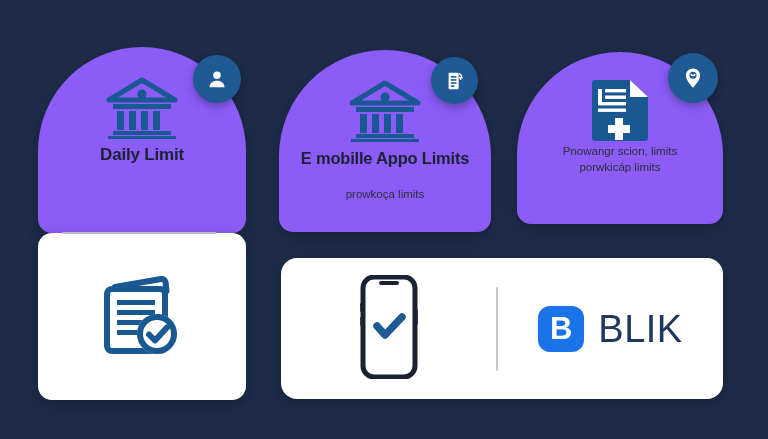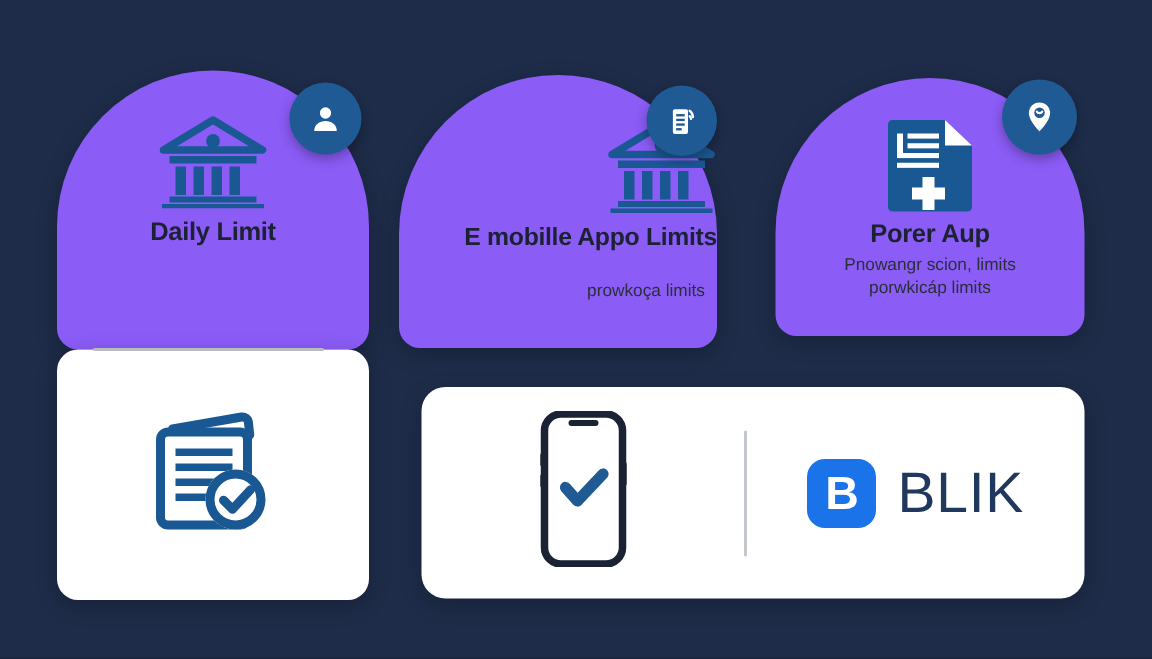--- a/index.html
+++ b/index.html
@@ -25,24 +25,23 @@
     display: flex;
     flex-direction: column;
     align-items: center;
   }
   .card-1 {
     left: 38px; top: 47px;
     width: 208px; height: 186px;
     border-radius: 104px 104px 14px 14px;
   }
   .card-2 {
-    left: 266px; top: 50px;
+    left: 279px; top: 50px;
     width: 212px; height: 182px;
     border-radius: 106px 106px 14px 14px;
-    align-items: flex-end;
   }
   .card-3 {
     left: 517px; top: 52px;
     width: 206px; height: 172px;
     border-radius: 103px 103px 14px 14px;
   }
 
   .card-icon {
     margin-top: 30px;
     height: 62px;
@@ -227,21 +226,20 @@
         <path d="M40 4 v17 h18 z" fill="#ffffff"></path>
         <rect x="8" y="13" width="4" height="16" fill="#ffffff"></rect>
         <rect x="15" y="13" width="21" height="3.4" fill="#ffffff"></rect>
         <rect x="15" y="19.5" width="21" height="3.4" fill="#ffffff"></rect>
         <rect x="8" y="26" width="28" height="3.4" fill="#ffffff"></rect>
         <rect x="8" y="32.5" width="28" height="3.4" fill="#ffffff"></rect>
         <rect x="25" y="42" width="8" height="22" fill="#ffffff"></rect>
         <rect x="18" y="49" width="22" height="8" fill="#ffffff"></rect>
       </svg>
     </div>
-    <div class="card-title">Porer Aup</div>
     <div class="card-sub">
       <span>Pnowangr scion, limits</span><br>
       <span>porwkicáp limits</span>
     </div>
   </div>
 
   <div class="badge badge-3">
     <svg width="24" height="24" viewBox="0 0 24 24" aria-hidden="true">
       <path d="M12 2.4c-4 0-7.1 3.1-7.1 7 0 5.2 7.1 12.2 7.1 12.2s7.1-7 7.1-12.2c0-3.9-3.1-7-7.1-7z" fill="#ffffff"></path>
       <circle cx="12" cy="9.2" r="3.5" fill="#1f5a94"></circle>

